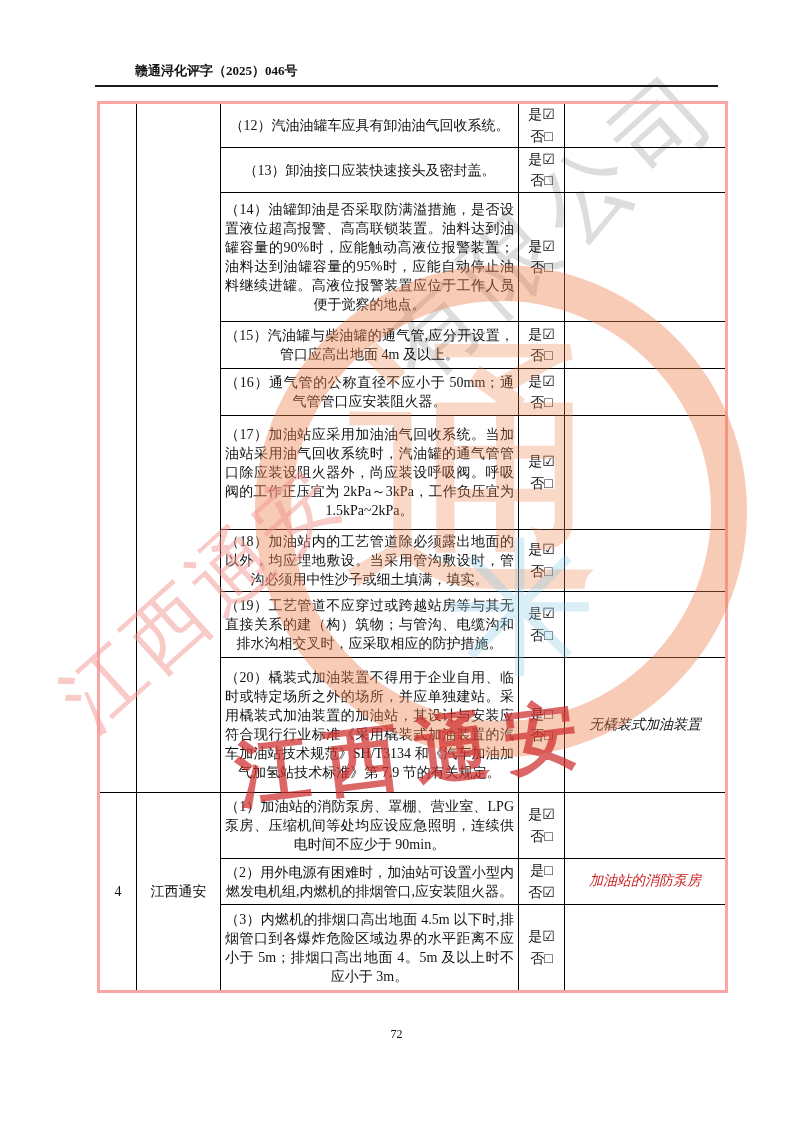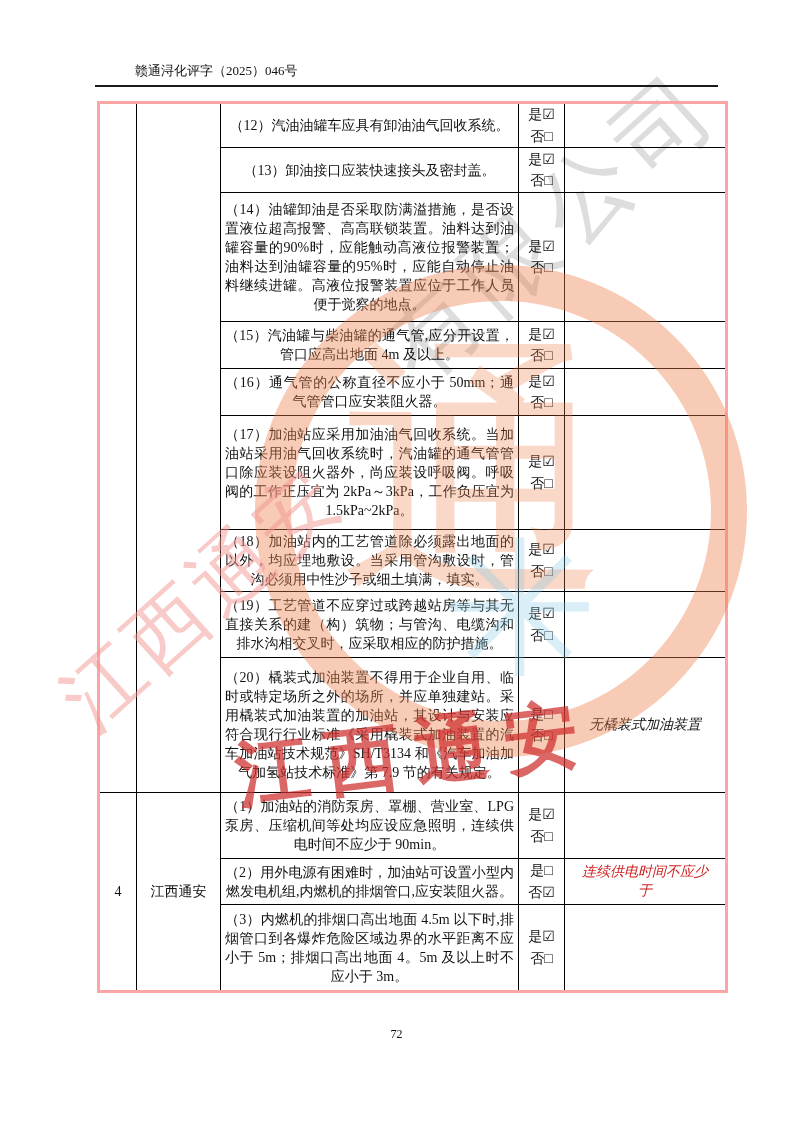--- a/index.html
+++ b/index.html
@@ -14,21 +14,21 @@
   }
   
   .doc-header{
     position:absolute;left:95px;top:62px;width:623px;
     display:flex;justify-content:space-between;align-items:flex-end;
     border-bottom:2px solid #1a1a1a;
     padding-bottom:5px;
     font-size:13px;
   }
   .doc-header .title{letter-spacing:0.5px;}
-  .doc-header .docnum{font-weight:400;padding-left:40px;}
+  .doc-header .docnum{font-weight:700;padding-left:40px;}
   
   table.checklist{
     position:absolute;left:97px;top:101px;
     width:628px;
     border-collapse:collapse;
     table-layout:fixed;
     z-index:1;
   }
   table.checklist td{
     border:1px solid #000;
@@ -215,21 +215,21 @@
             <div>否□</div>
           </td>
         <td class="remark-cell"></td>
       </tr>
       <tr style="height:46px">
         <td class="content-cell">（2）用外电源有困难时，加油站可设置小型内燃发电机组,内燃机的排烟管口,应安装阻火器。</td>
         <td class="check-cell">
             <div>是□</div>
             <div>否☑</div>
           </td>
-        <td class="remark-cell remark-red">连续供电时间不应少于</td>
+        <td class="remark-cell remark-red">加油站的消防泵房</td>
       </tr>
       <tr style="height:87px">
         <td class="content-cell">（3）内燃机的排烟口高出地面 4.5m 以下时,排烟管口到各爆炸危险区域边界的水平距离不应小于 5m；排烟口高出地面 4。5m 及以上时不应小于 3m。</td>
         <td class="check-cell">
             <div>是☑</div>
             <div>否□</div>
           </td>
         <td class="remark-cell"></td>
       </tr>
     </tbody>

